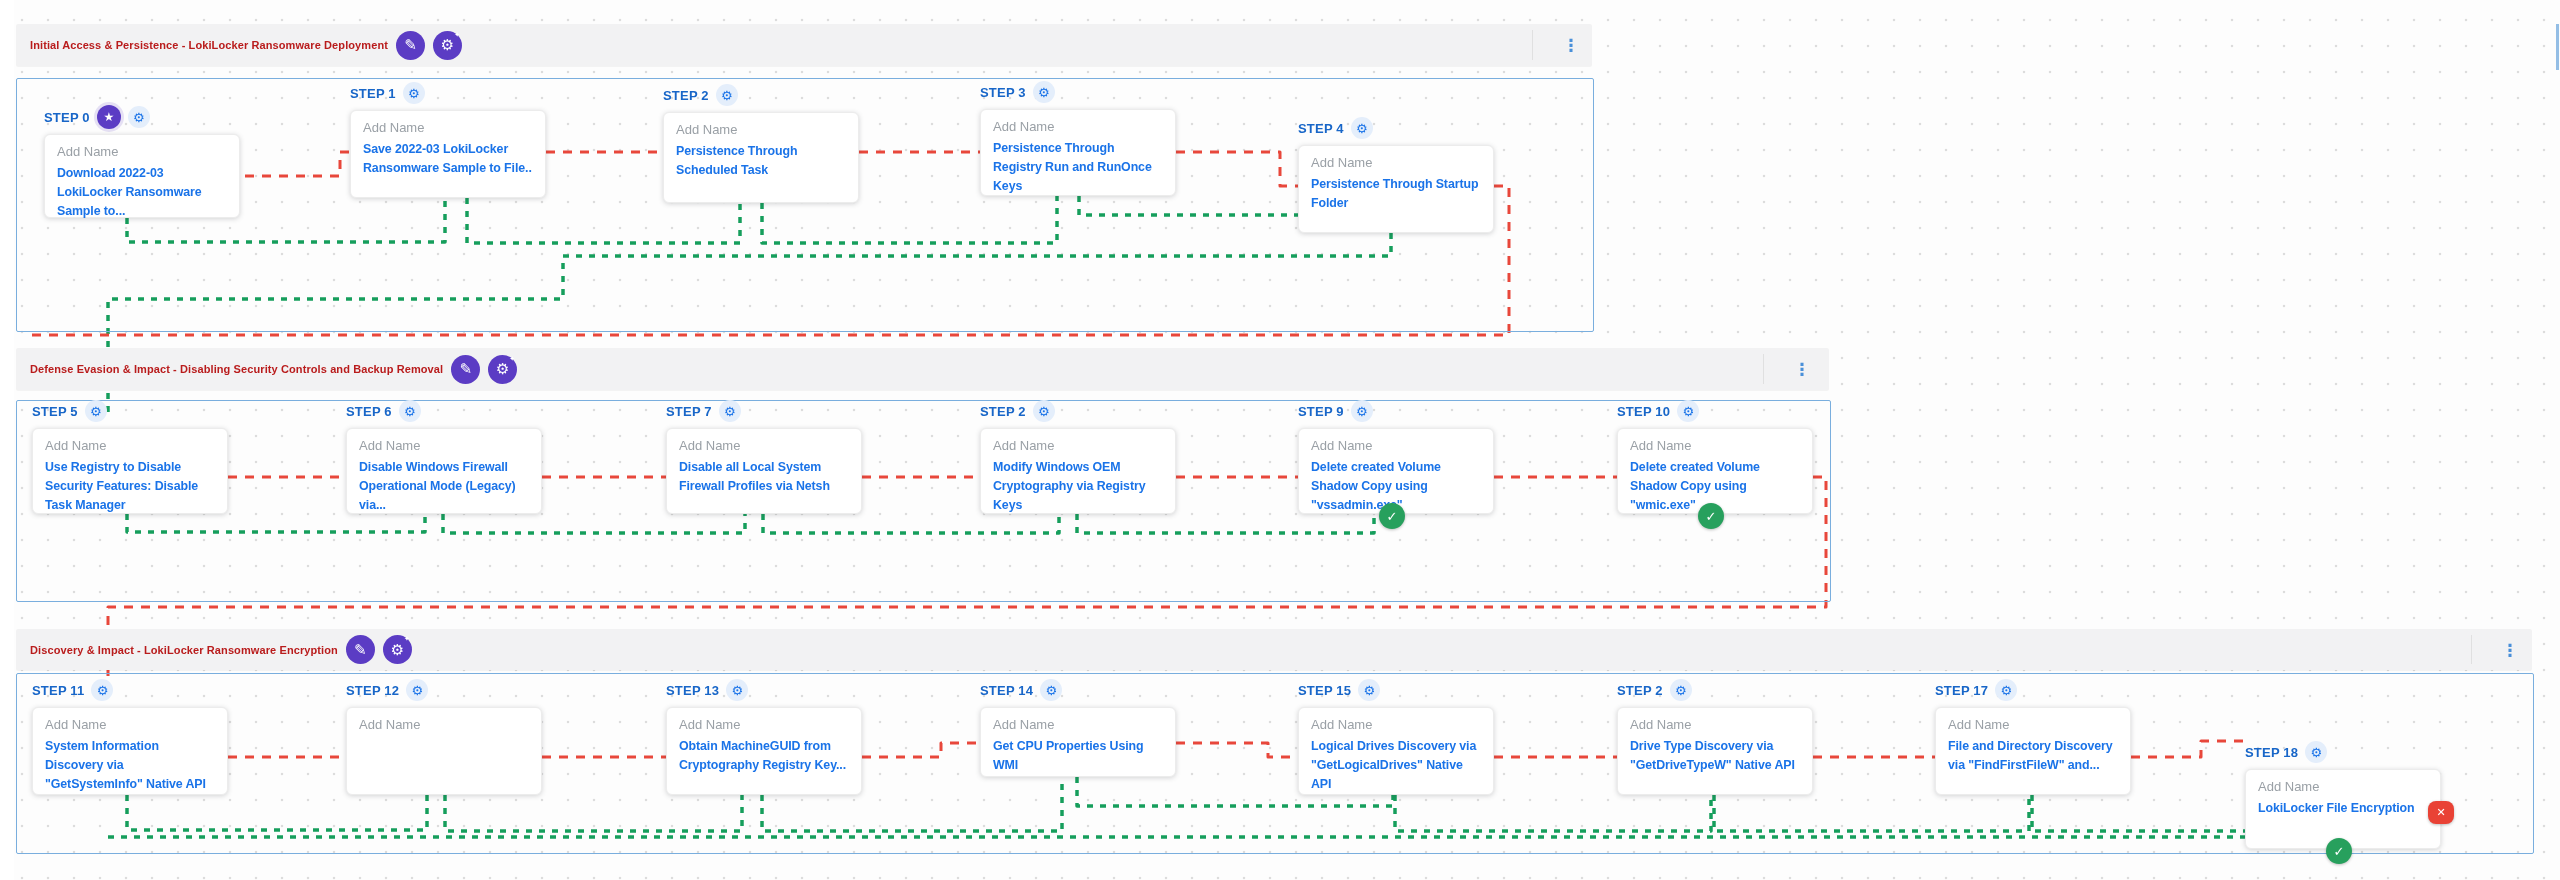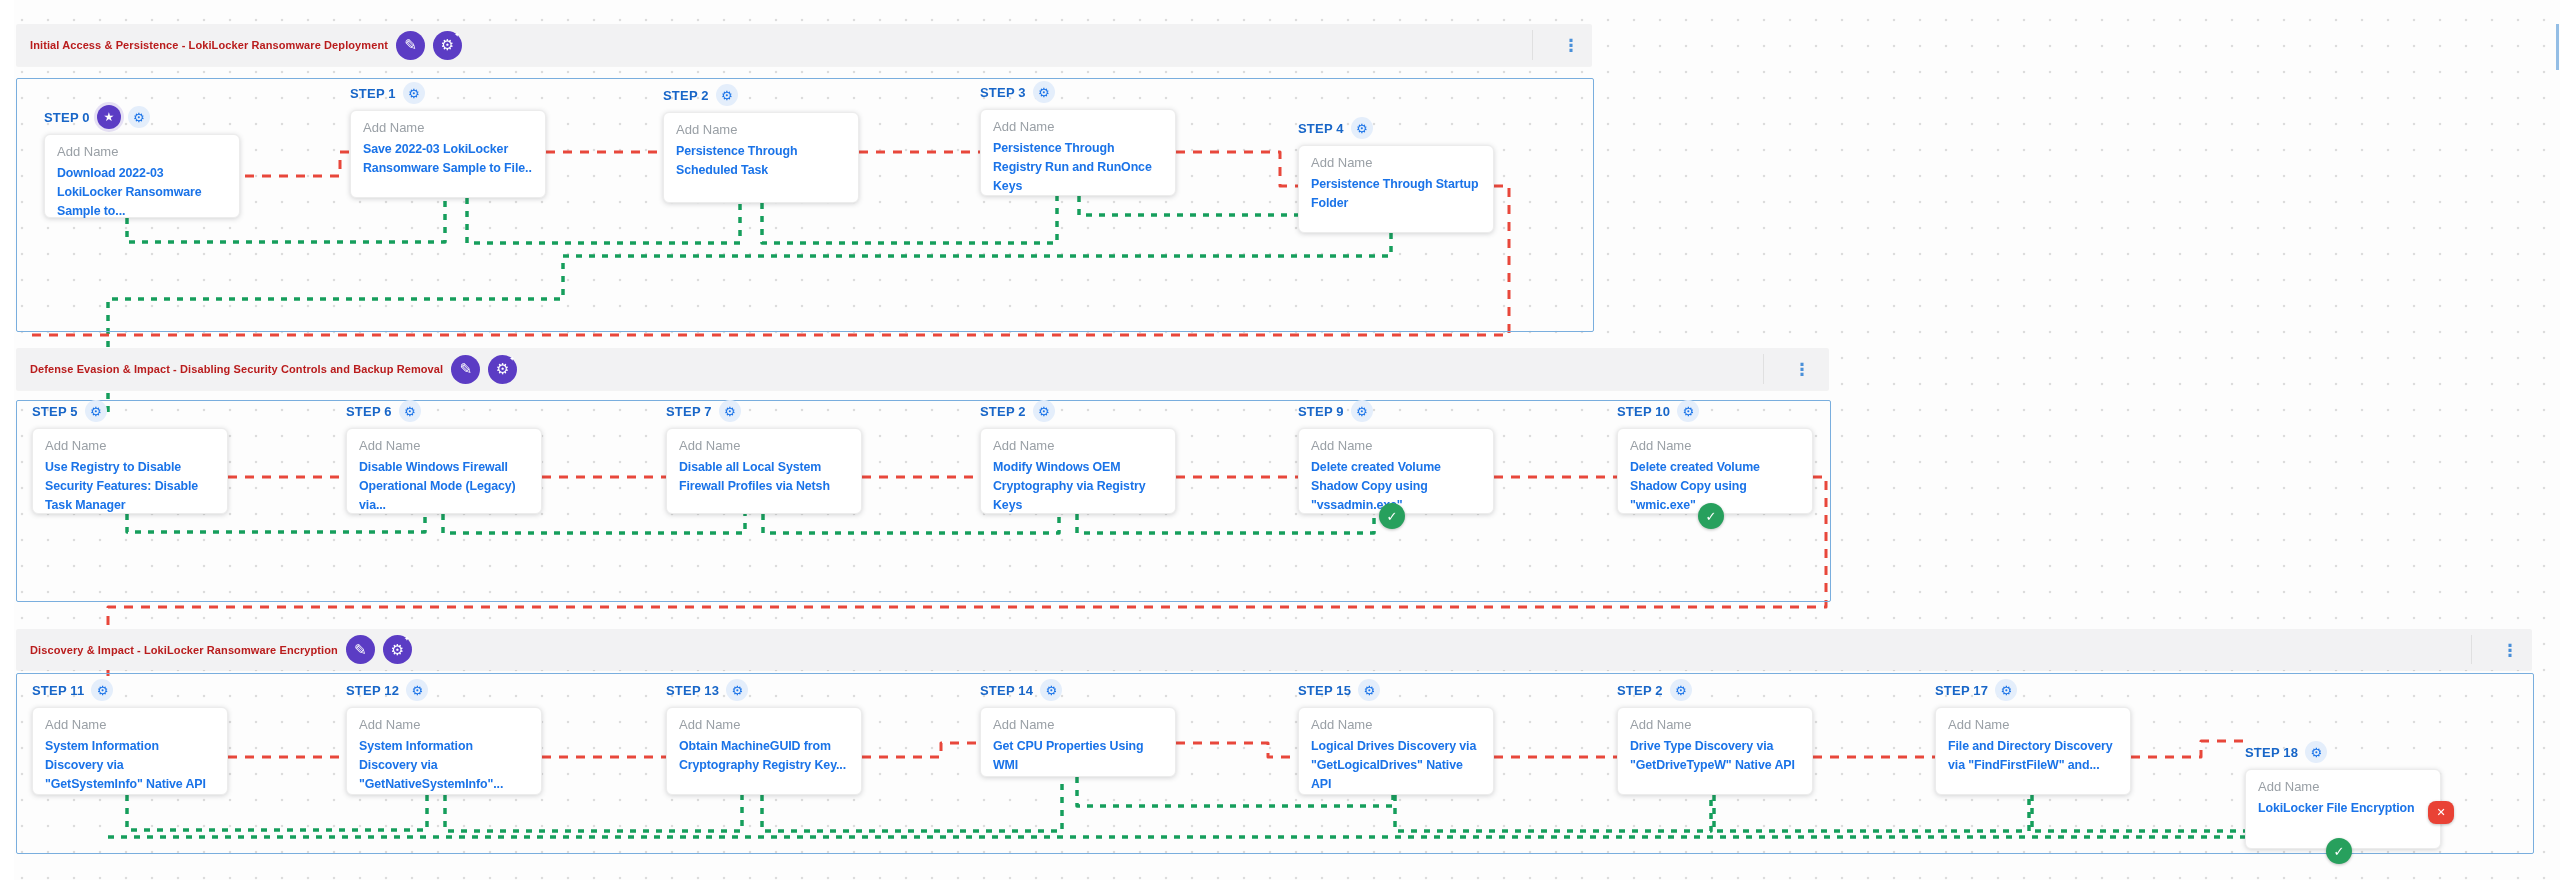--- a/index.html
+++ b/index.html
@@ -313,21 +313,20 @@
     </div>
     <div class="step" style="left: 346px; top: 678px; width: 196px;">
       <div class="step-labelrow">
         <span class="step-label">STEP 12</span>
         <div class="gear-chip">
           <span>⚙</span>
         </div>
       </div>
       <div class="step-card" style="width: 196px; height: 88px;">
         <div class="add-name">Add Name</div>
-        <div class="ability">System Information Discovery via "GetNativeSystemInfo"...</div>
       </div>
     </div>
     <div class="step" style="left: 666px; top: 678px; width: 196px;">
       <div class="step-labelrow">
         <span class="step-label">STEP 13</span>
         <div class="gear-chip">
           <span>⚙</span>
         </div>
       </div>
       <div class="step-card" style="width: 196px; height: 88px;">

